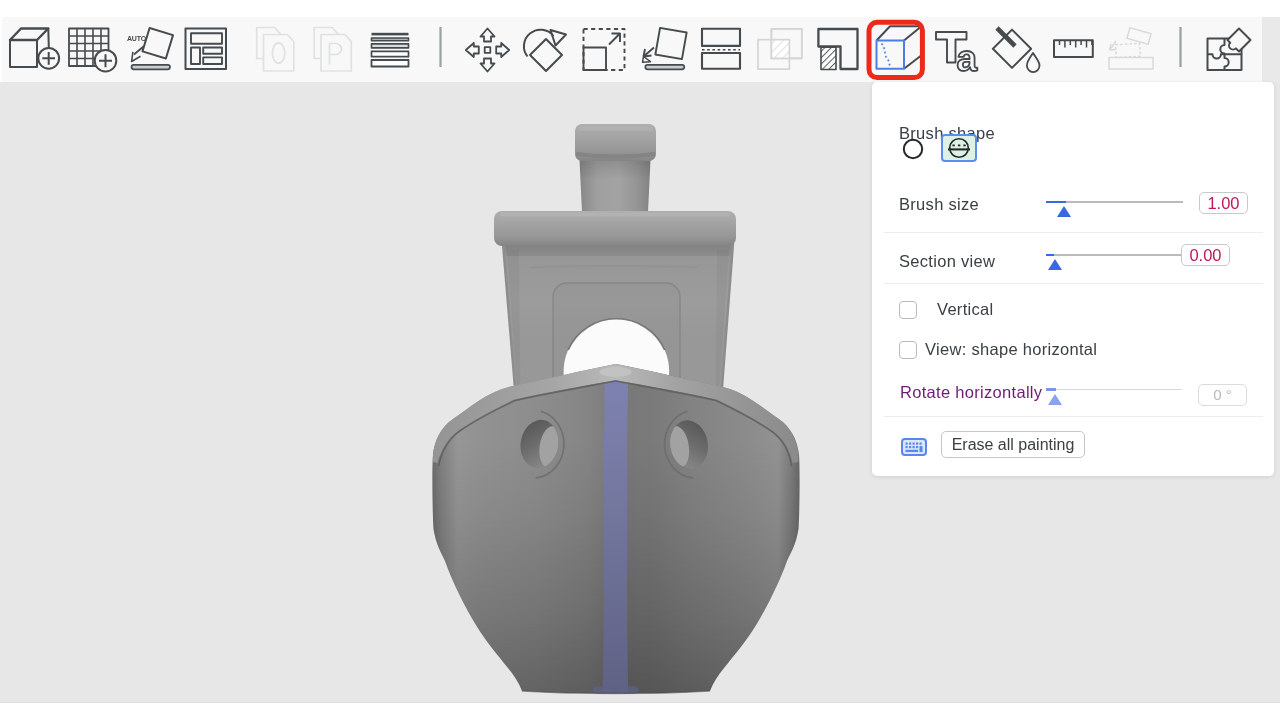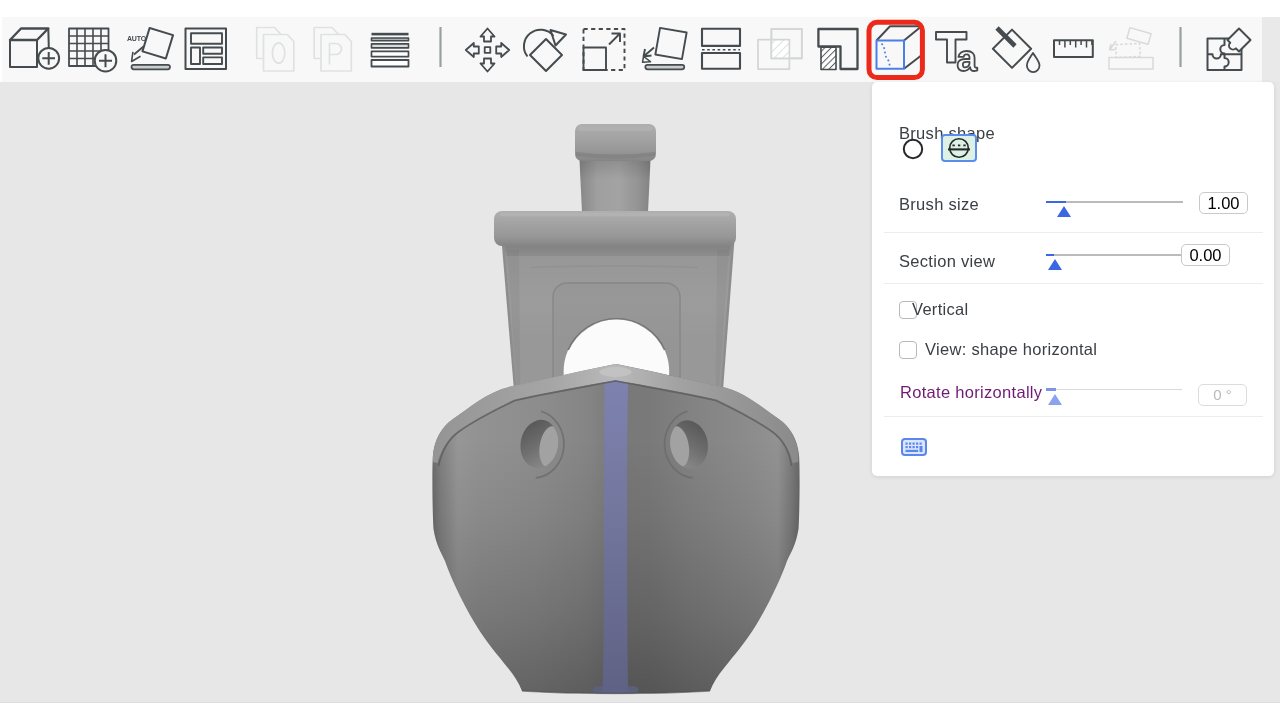--- a/index.html
+++ b/index.html
@@ -6,21 +6,21 @@
     font-family:"Liberation Sans",sans-serif;background:#ffffff;}
   .abs{position:absolute;}
   #toolbar-bg{left:2px;top:17px;width:1260px;height:65px;background:#f8f8f8;}
   #tr-corner{left:1262px;top:17px;width:18px;height:65px;background:#e9e9e9;}
   #viewport{left:0;top:82px;width:1280px;height:620px;background:#e7e7e7;border-bottom:1px solid #dedede;}
   #panel{left:872px;top:82px;width:402px;height:394px;background:#ffffff;
     border-radius:5px;box-shadow:0 1px 4px rgba(0,0,0,0.10);}
   .ptext{position:absolute;font-size:16.5px;letter-spacing:0.3px;color:#3b4045;}
   .gtext{position:absolute;font-size:16.5px;letter-spacing:0.3px;color:#701a75;}
   .pbox{position:absolute;width:47px;height:20px;border:1.5px solid #c9c9c9;border-radius:5px;
-    text-align:center;font-size:16.5px;color:#000000;line-height:20px;background:#fff;}
+    text-align:center;font-size:16.5px;color:#be185d;line-height:20px;background:#fff;}
   .divider{position:absolute;left:12px;width:379px;height:1px;background:#ededed;}
   .cbox{position:absolute;width:16px;height:16px;border:1.5px solid #b7babe;border-radius:4px;background:#fff;}
   .track{position:absolute;height:1.5px;background:#bbbbbb;}
   .btrack{position:absolute;height:2.5px;background:#3a68e0;}
   .tri{position:absolute;width:0;height:0;border-left:7.5px solid transparent;border-right:7.5px solid transparent;border-bottom:11px solid #3a68e0;}
 </style>
 </head>
 <body>
 <div class="abs" id="toolbar-bg"></div>
 <div class="abs" id="tr-corner"></div>
@@ -234,21 +234,21 @@
 
   <div class="ptext" style="left:27px;top:170px;">Section view</div>
   <div class="track" style="left:174px;top:172px;width:137px;"></div>
   <div class="btrack" style="left:174px;top:171.5px;width:8px;"></div>
   <div class="tri" style="left:175.5px;top:176.5px;"></div>
   <div class="pbox" style="left:309px;top:162px;">0.00</div>
 
   <div class="divider" style="top:201px;"></div>
 
   <div class="cbox" style="left:27px;top:218.5px;"></div>
-  <div class="ptext" style="left:40px;top:217.5px;text-align:right;">Vertical</div>
+  <div class="ptext" style="left:65px;top:217.5px;text-align:right;">Vertical</div>
   <div class="cbox" style="left:27px;top:258.5px;"></div>
   <div class="ptext" style="left:53px;top:257.5px;">View: shape horizontal</div>
 
   <div class="gtext" style="left:28px;top:301px;">Rotate horizontally</div>
   <div class="track" style="left:174px;top:306.5px;width:136px;background:#d9d9d9;"></div>
   <div class="btrack" style="left:174px;top:306px;width:10px;background:#7b95ea;"></div>
   <div class="tri" style="left:176px;top:311.5px;border-bottom-color:#8ba3ee;"></div>
   <div class="pbox" style="left:326px;top:301.5px;border-color:#dcdcdc;color:#b9b9b9;font-size:15px;">0 °</div>
 
   <div class="divider" style="top:334px;"></div>
@@ -262,20 +262,22 @@
         <rect x="15" y="4.5" width="2.2" height="2.2"></rect>
       <rect x="18.5" y="4.5" width="2.2" height="2.2"></rect>
       <rect x="4.5" y="8" width="2.2" height="2.2"></rect>
         <rect x="8" y="8" width="2.2" height="2.2"></rect>
       <rect x="11.5" y="8" width="2.2" height="2.2"></rect>
         <rect x="15" y="8" width="2.2" height="2.2"></rect>
       <rect x="18.5" y="8" width="3" height="6"></rect>
       <rect x="4.5" y="11.8" width="12.7" height="2.2"></rect>
     </g>
   </svg>
+  <div class="abs" style="left:69px;top:349px;width:142px;height:25px;border:1.5px solid #c6c6c6;border-radius:5px;
+    text-align:center;font-size:16px;color:#3b4045;line-height:25px;background:#fff;">Erase all painting</div>
 </div>
 
 <svg class="abs" id="tbicons" style="left:0;top:0" width="1280" height="90" viewBox="0 0 1280 90">
 <defs>
   <pattern id="hatch" width="4.5" height="4.5" patternTransform="rotate(45)" patternUnits="userSpaceOnUse">
     <rect width="4.5" height="4.5" fill="#fff"></rect>
         <line x1="0" y1="0" x2="0" y2="4.5" stroke="#565c5e" stroke-width="2"></line>
   </pattern>
   <pattern id="hatchL" width="6" height="6" patternTransform="rotate(45)" patternUnits="userSpaceOnUse">
     <rect width="6" height="6" fill="#fff"></rect>

